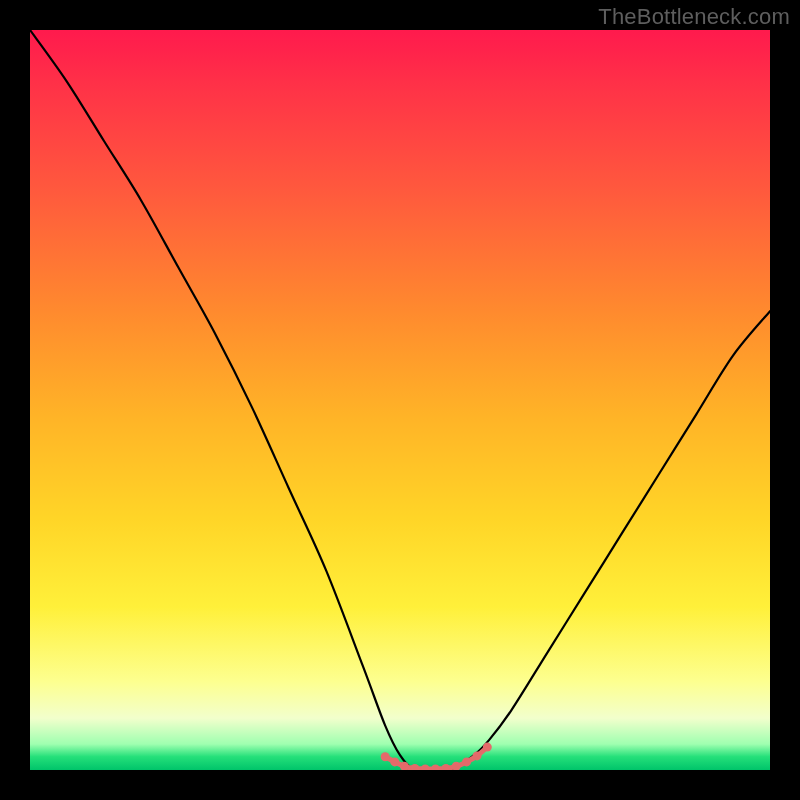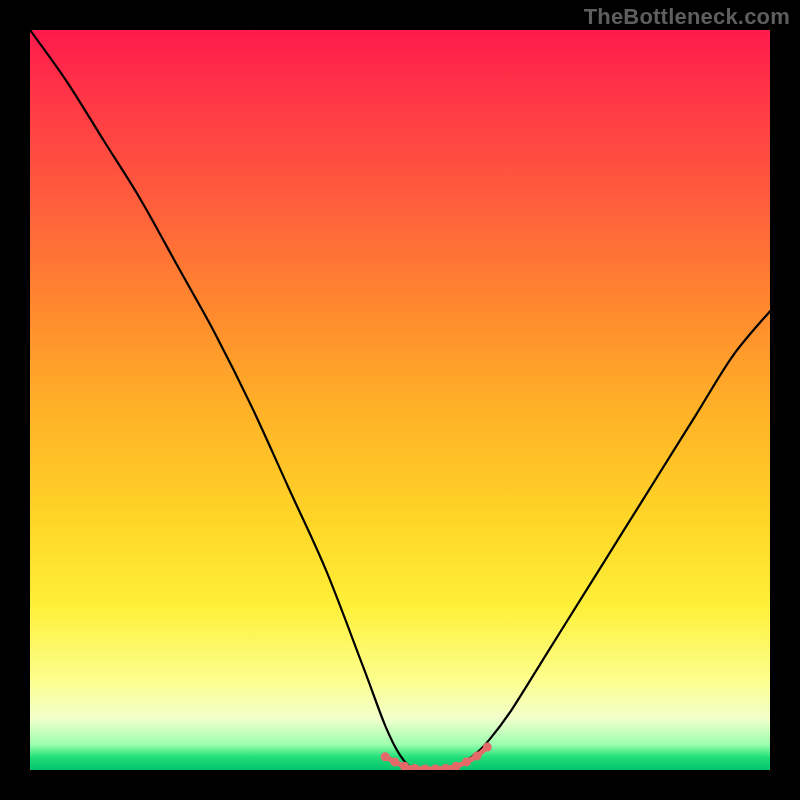--- a/index.html
+++ b/index.html
@@ -16,21 +16,21 @@
     width: 800px;
     height: 800px;
     background: #000;
   }
   .watermark {
     position: absolute;
     top: 4px;
     right: 10px;
     color: #5e5e5e;
     font-size: 22px;
-    font-weight: 700;
+    font-weight: 400;
     letter-spacing: 0.2px;
     z-index: 5;
   }
   .plot-area {
     position: absolute;
     left: 30px;
     top: 30px;
     width: 740px;
     height: 740px;
     overflow: hidden;

